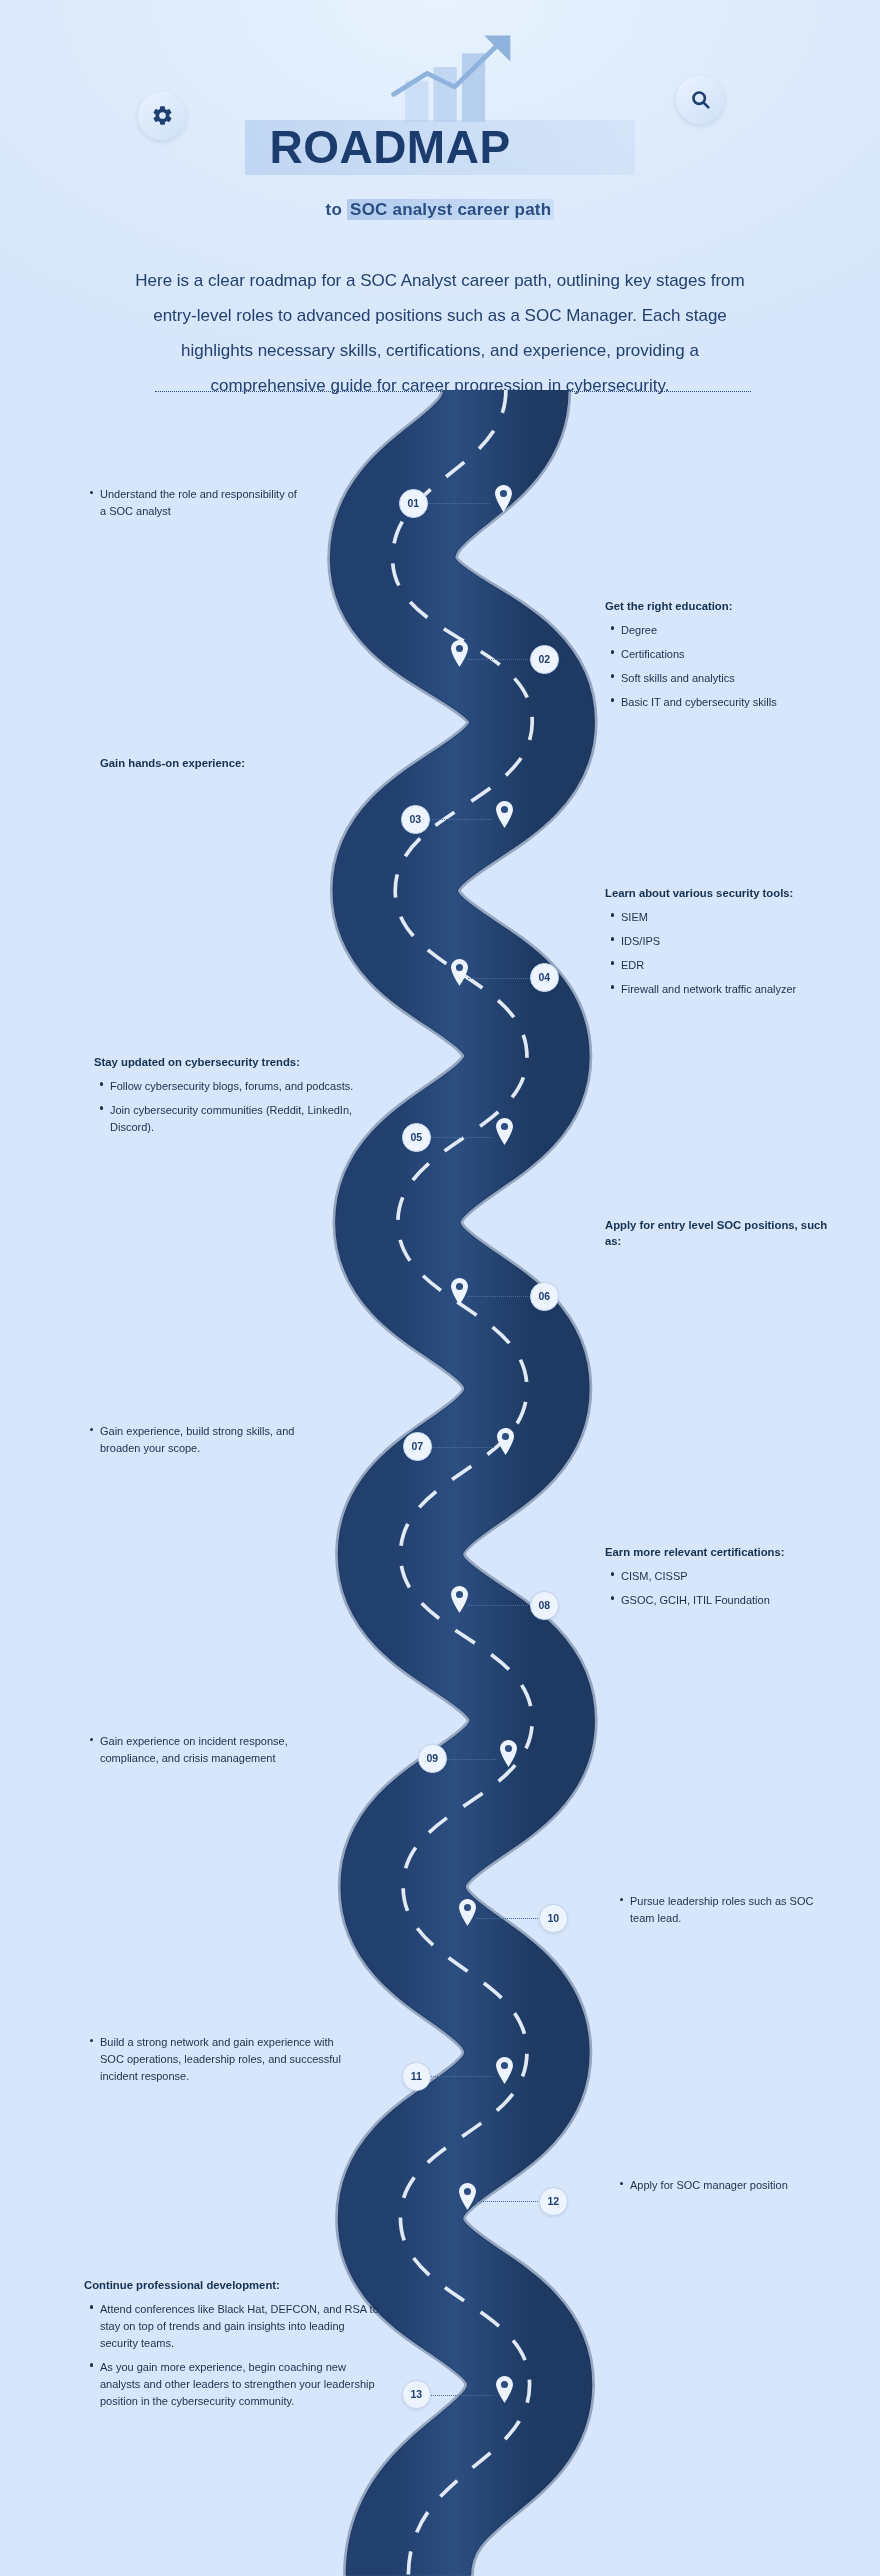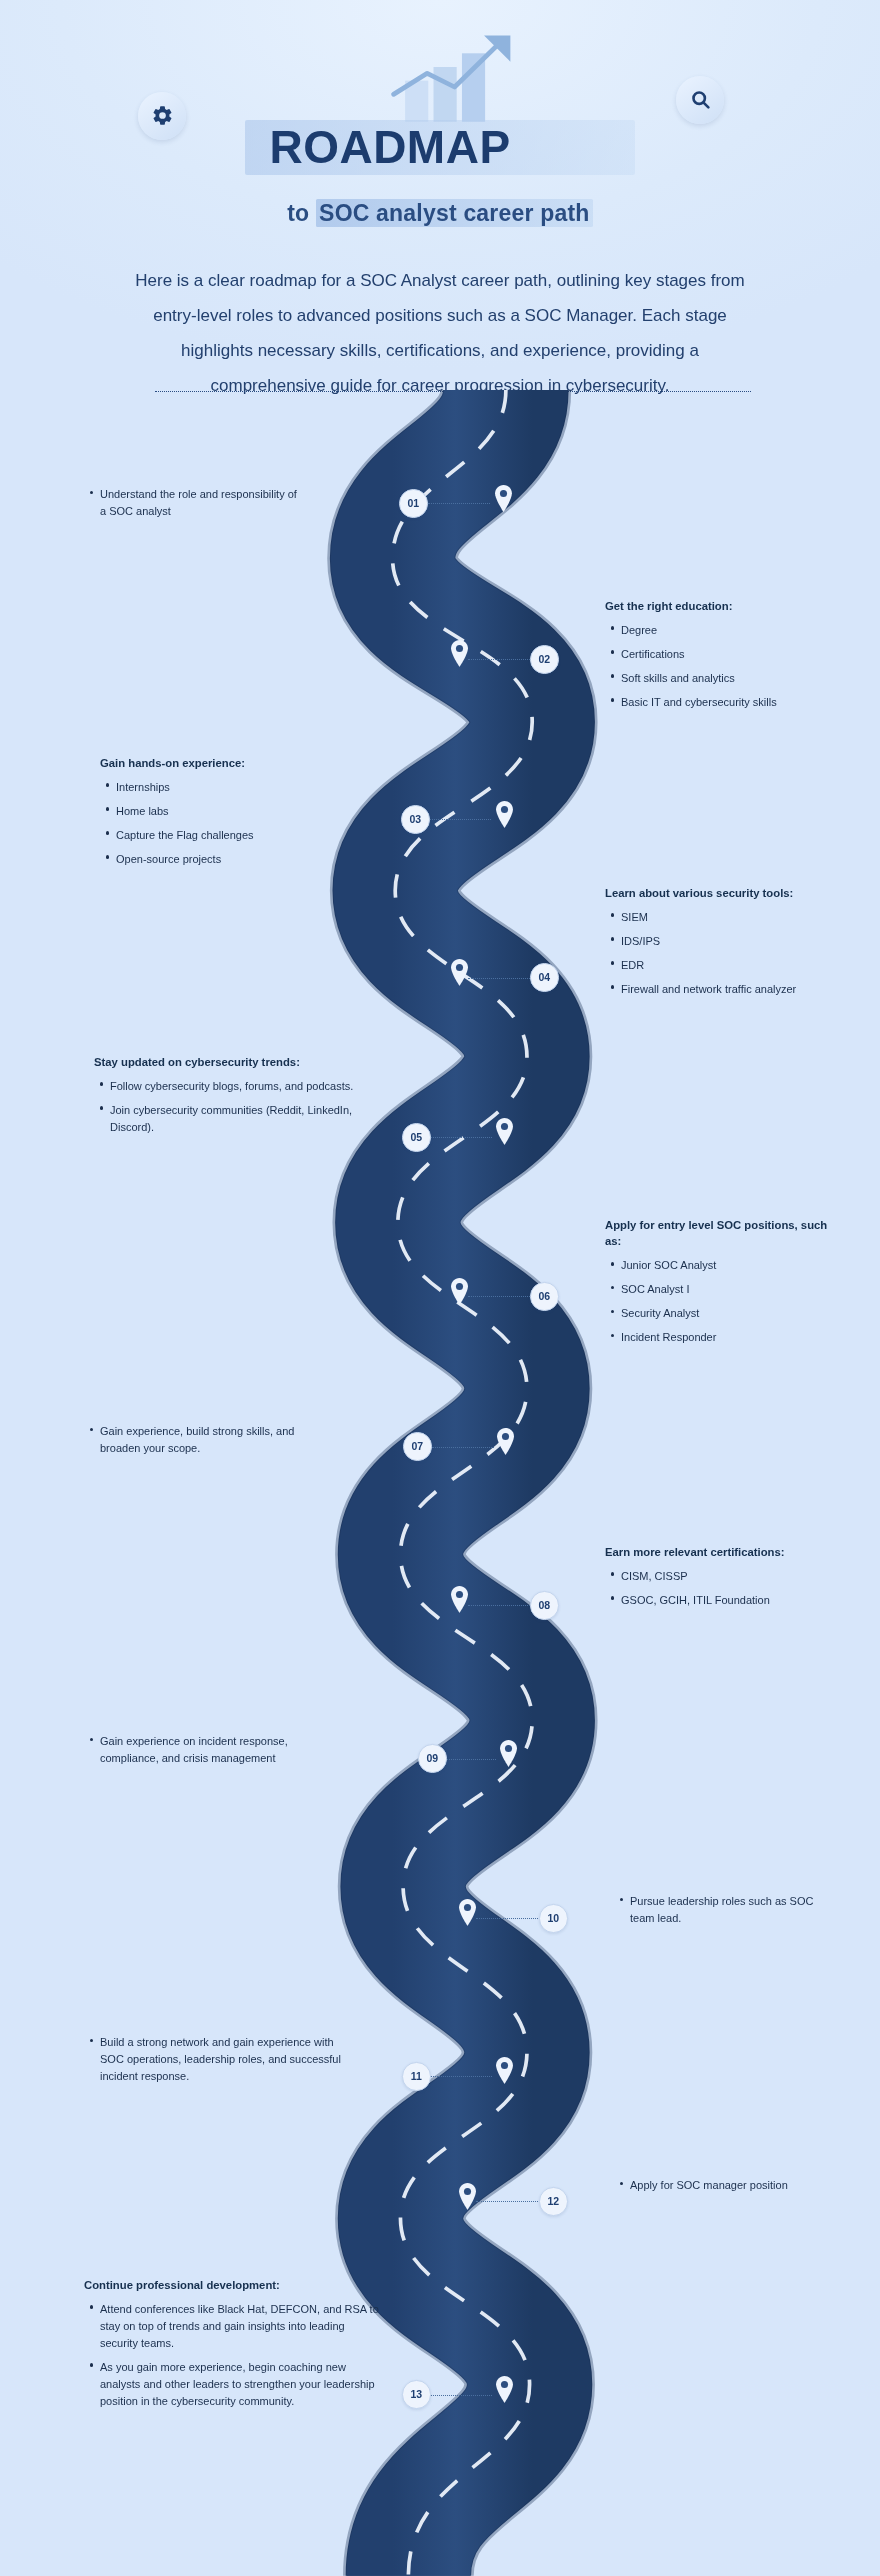--- a/index.html
+++ b/index.html
@@ -38,21 +38,21 @@
   .title-highlight-bg {
     position: absolute; left: 50%; transform: translateX(-50%);
     top: 120px; width: 390px; height: 55px;
     background: linear-gradient(90deg, rgba(168,196,234,0.55), rgba(190,214,242,0.35));
     border-radius: 2.1px;
   }
   .title-sub-wrap {
     position: absolute; left: 0; top: 200px; width: 880px; text-align: center;
   }
   .title-sub {
-    font-size: 23px; font-weight: bold; color: #2a4d82; letter-spacing: 0.2px;
+    font-size: 17px; font-weight: bold; color: #2a4d82; letter-spacing: 0.2px;
     display: inline-block; position: relative; z-index: 2;
   }
   .title-sub .hl {
     background: linear-gradient(90deg, rgba(163,192,232,0.75), rgba(186,211,240,0.5));
     padding: 1.1px 3.2px; border-radius: 1.6px;
   }
   .intro {
     position: absolute; left: 50%; transform: translateX(-50%);
     top: 264px; width: 632px; text-align: center;
     font-size: 17px; line-height: 2.05; color: #23406e;
@@ -269,26 +269,20 @@
   <div class="num-badge" style="left:401px; top:805px;">03</div>
   <div class="connector" style="left:429px; top:819px; width:62px;"></div>
   <div class="pin" style="left:494px; top:801px;">
     <svg width="21" height="27" viewBox="0 0 24 32">
         <path d="M12 0C6.5 0 2 4.4 2 9.9 2 17.3 12 32 12 32s10-14.7 10-22.1C22 4.4 17.5 0 12 0z" fill="#eef4fd"></path>
         <circle cx="12" cy="10" r="4.2" fill="#2c4e80"></circle>
       </svg>
   </div>
   <div class="txt left" style="left:100px; top:755px; width:227px;">
     <h4>Gain hands-on experience:</h4>
-    <ul>
-      <li>Internships</li>
-      <li>Home labs</li>
-      <li>Capture the Flag challenges</li>
-      <li>Open-source projects</li>
-    </ul>
   </div>
 </div>
 
 <div class="step">
   <div class="num-badge" style="left:530px; top:963px;">04</div>
   <div class="connector" style="left:468px; top:978px; width:62px;"></div>
   <div class="pin" style="left:449px; top:959px;">
     <svg width="21" height="27" viewBox="0 0 24 32">
         <path d="M12 0C6.5 0 2 4.4 2 9.9 2 17.3 12 32 12 32s10-14.7 10-22.1C22 4.4 17.5 0 12 0z" fill="#eef4fd"></path>
         <circle cx="12" cy="10" r="4.2" fill="#2c4e80"></circle>
@@ -327,26 +321,20 @@
   <div class="num-badge" style="left:530px; top:1282px;">06</div>
   <div class="connector" style="left:468px; top:1296px; width:62px;"></div>
   <div class="pin" style="left:449px; top:1278px;">
     <svg width="21" height="27" viewBox="0 0 24 32">
         <path d="M12 0C6.5 0 2 4.4 2 9.9 2 17.3 12 32 12 32s10-14.7 10-22.1C22 4.4 17.5 0 12 0z" fill="#eef4fd"></path>
         <circle cx="12" cy="10" r="4.2" fill="#2c4e80"></circle>
       </svg>
   </div>
   <div class="txt right" style="left:605px; top:1217px; width:227px;">
     <h4>Apply for entry level SOC positions, such as:</h4>
-    <ul>
-      <li>Junior SOC Analyst</li>
-      <li>SOC Analyst I</li>
-      <li>Security Analyst</li>
-      <li>Incident Responder</li>
-    </ul>
   </div>
 </div>
 
 <div class="step">
   <div class="num-badge" style="left:403px; top:1432px;">07</div>
   <div class="connector" style="left:432px; top:1447px; width:62px;"></div>
   <div class="pin" style="left:495px; top:1428px;">
     <svg width="21" height="27" viewBox="0 0 24 32">
         <path d="M12 0C6.5 0 2 4.4 2 9.9 2 17.3 12 32 12 32s10-14.7 10-22.1C22 4.4 17.5 0 12 0z" fill="#eef4fd"></path>
         <circle cx="12" cy="10" r="4.2" fill="#2c4e80"></circle>

